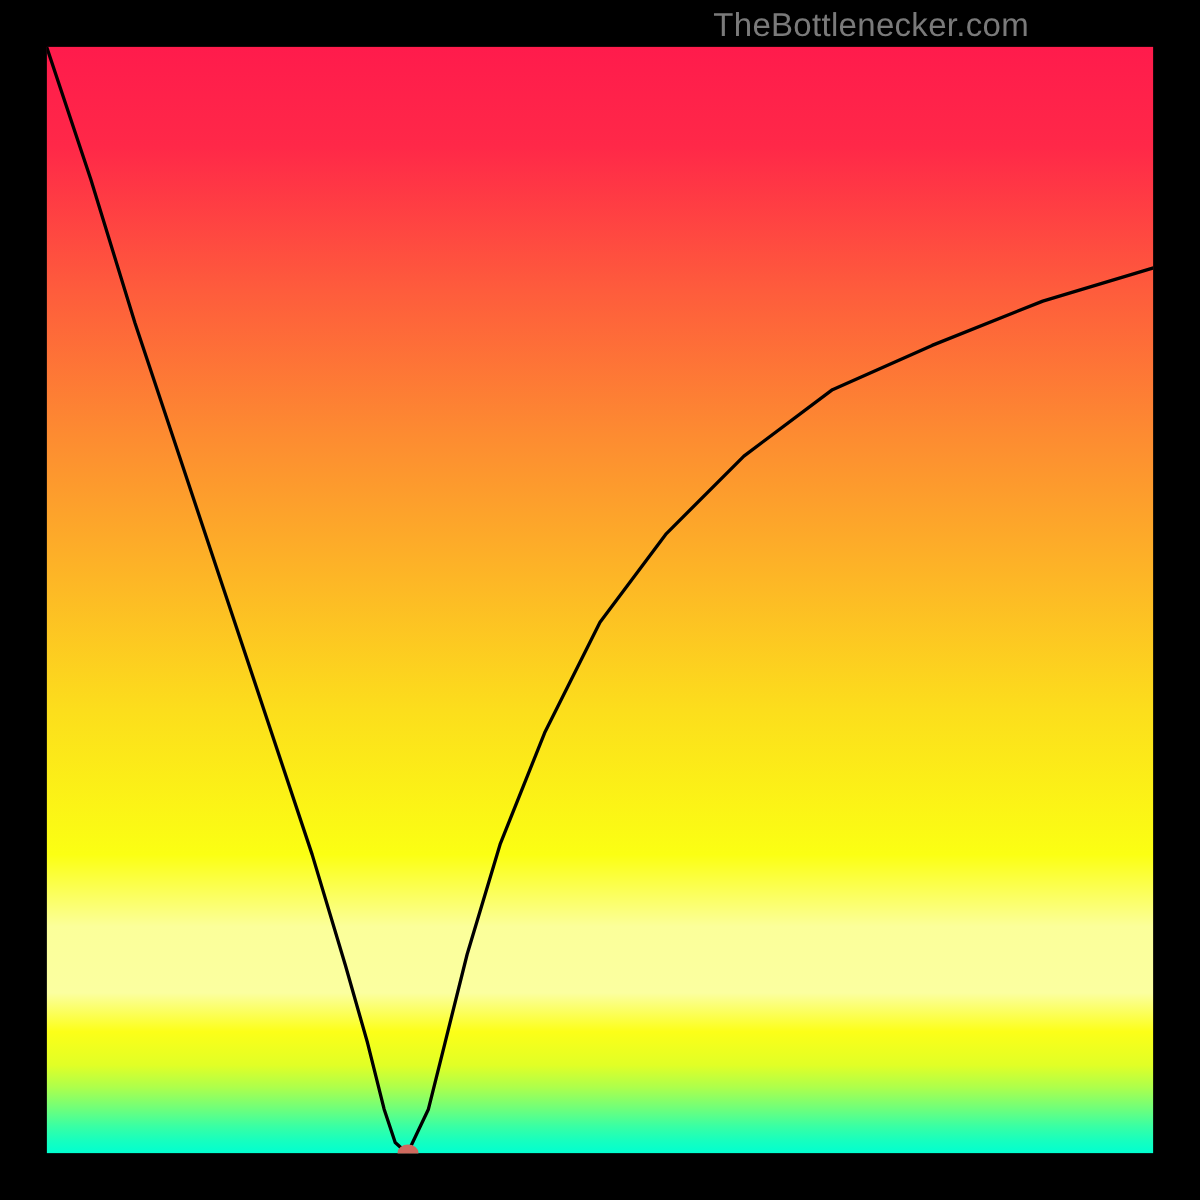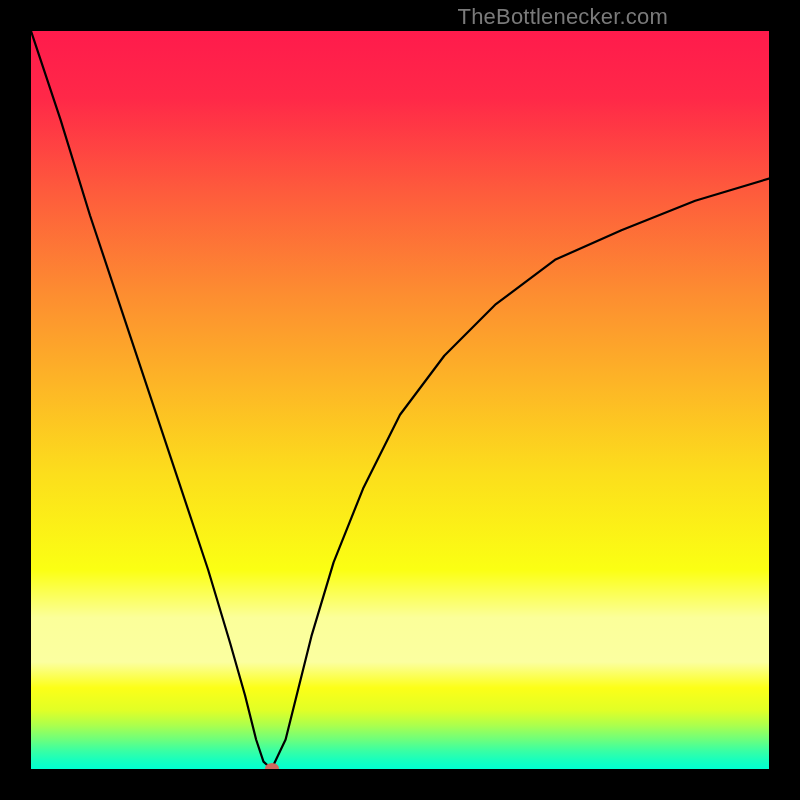--- a/index.html
+++ b/index.html
@@ -9,20 +9,21 @@
     height: 800px;
     background: #000;
     font-family: Arial, Helvetica, sans-serif;
     overflow: hidden;
   }
   .frame {
     position: relative;
     width: 680px;
     height: 800px;
     background: #000;
+    padding-left: 18px;
   }
   .plot {
     position: absolute;
     left: 31px;
     top: 31px;
     width: 738px;
     height: 738px;
     overflow: hidden;
   }
   .attribution {

